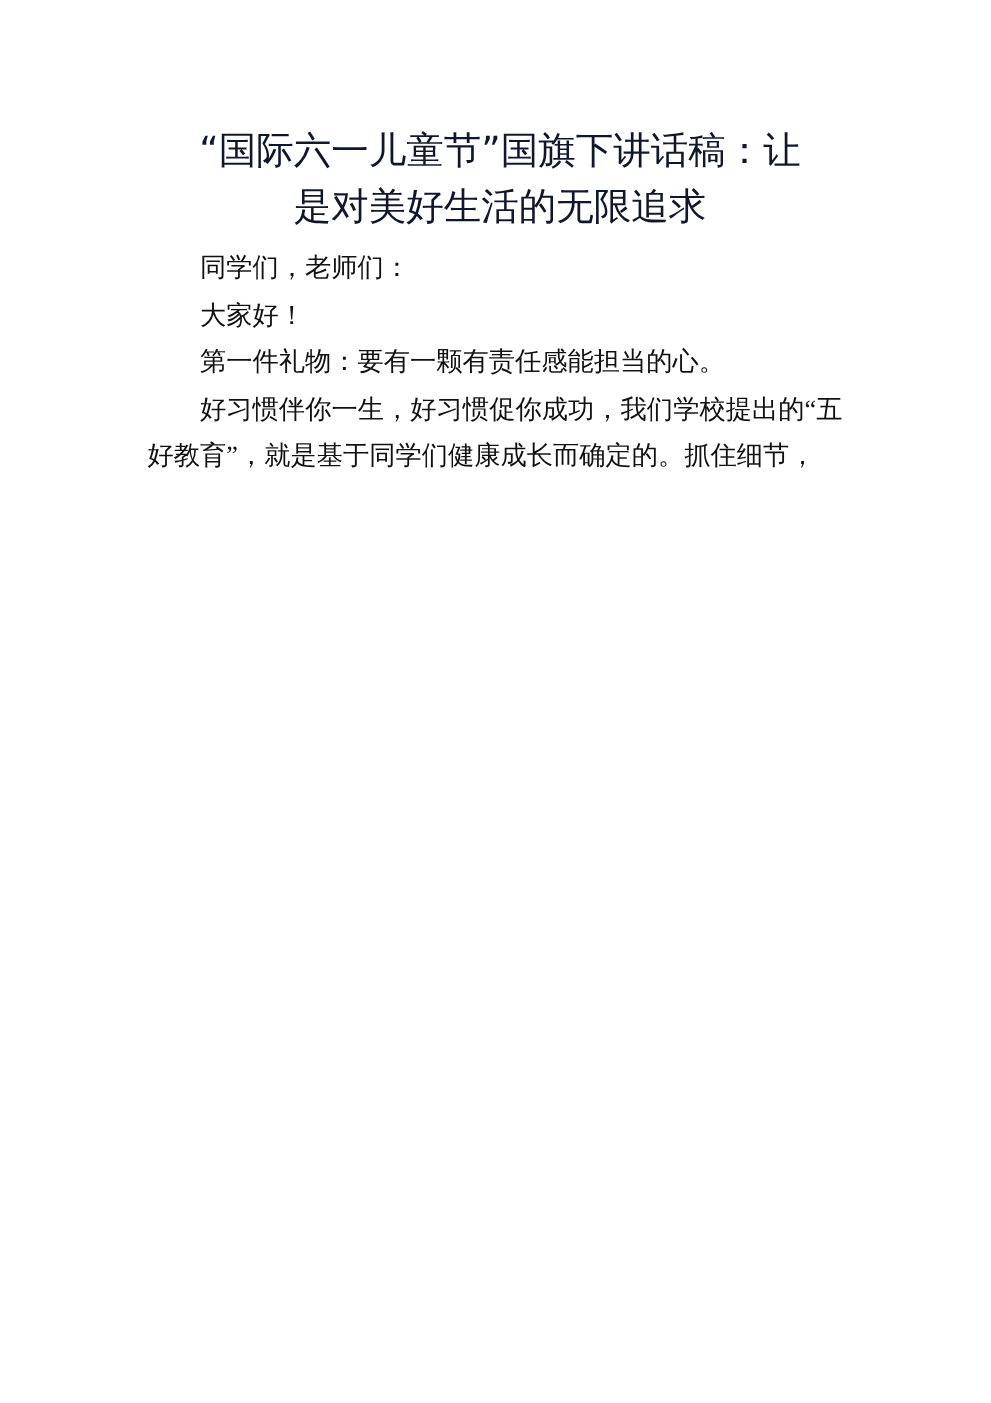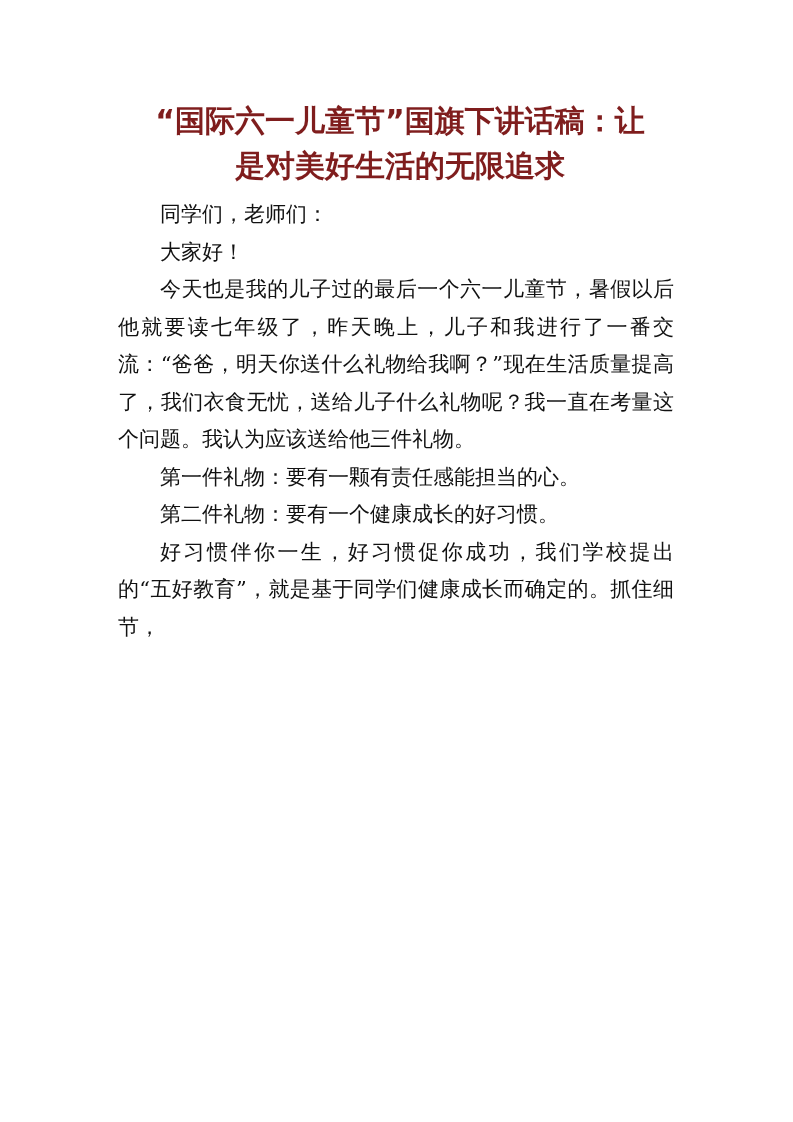--- a/index.html
+++ b/index.html
@@ -23,24 +23,24 @@
       height: 1122px;
       background: #ffffff;
     }
     .title {
       position: absolute;
       left: 100px;
       width: 600px;
       top: 98px;
       text-align: center;
       font-family: "DejaVu Sans", "Liberation Sans", sans-serif;
-      font-weight: bold;
+      font-weight: normal;
       font-size: 30px;
       line-height: 45px;
-      color: #7f1d1d;
+      color: #0f172a;
       letter-spacing: 0px;
     }
     .title-line {
       display: block;
       white-space: nowrap;
     }
     .body-text {
       position: absolute;
       left: 118px;
       width: 556px;
@@ -48,32 +48,31 @@
       font-size: 21px;
       line-height: 37.5px;
       color: #111111;
     }
     .para {
       margin: 0;
       text-indent: 42px;
       text-align: justify;
       text-justify: inter-character;
       word-break: break-all;
+      font-family: Liberation Serif, serif;
     }
   </style>
 </head>
 <body>
 
 <div class="page">
   <div class="title">
     <span class="title-line">“国际六一儿童节”国旗下讲话稿：让</span>
     <span class="title-line">是对美好生活的无限追求</span>
   </div>
 
   <div class="body-text">
     <p class="para">同学们，老师们：</p>
     <p class="para">大家好！</p>
-    <p class="para">今天也是我的儿子过的最后一个六一儿童节，暑假以后他就要读七年级了，昨天晚上，儿子和我进行了一番交流：“爸爸，明天你送什么礼物给我啊？”现在生活质量提高了，我们衣食无忧，送给儿子什么礼物呢？我一直在考量这个问题。我认为应该送给他三件礼物。</p>
     <p class="para">第一件礼物：要有一颗有责任感能担当的心。</p>
-    <p class="para">第二件礼物：要有一个健康成长的好习惯。</p>
     <p class="para">好习惯伴你一生，好习惯促你成功，我们学校提出的“五好教育”，就是基于同学们健康成长而确定的。抓住细节，</p>
   </div>
 </div>
 
 </body></html>

